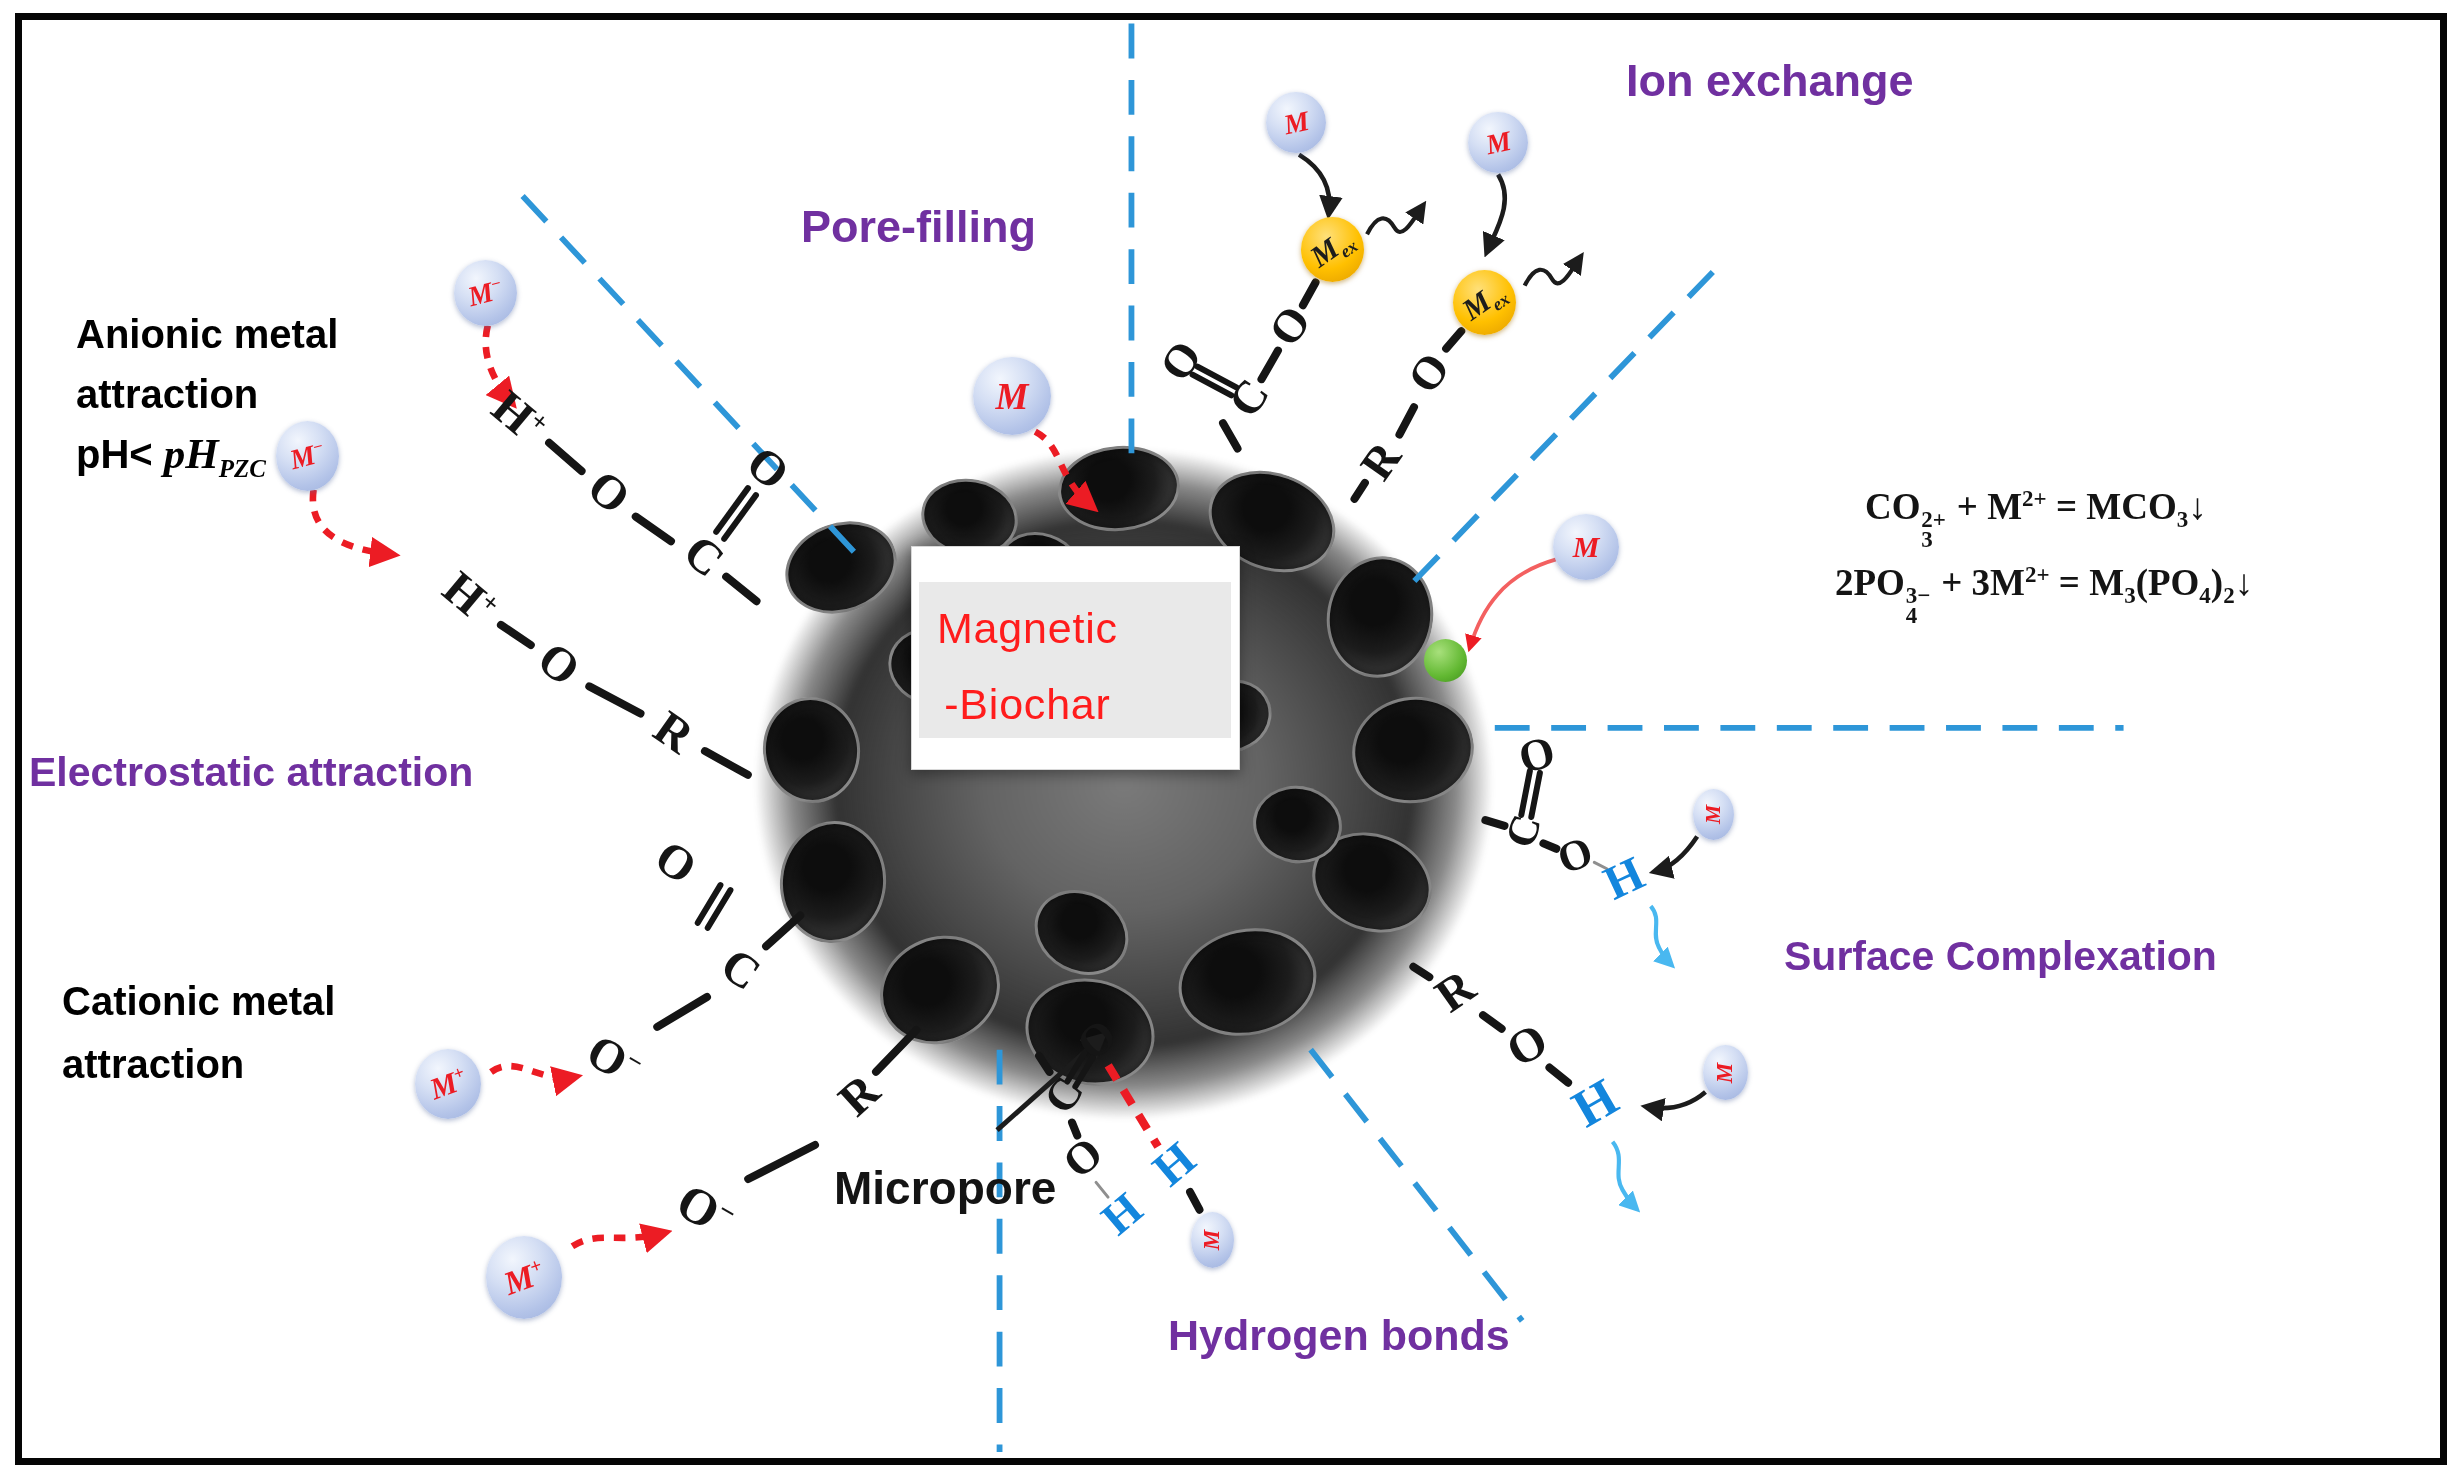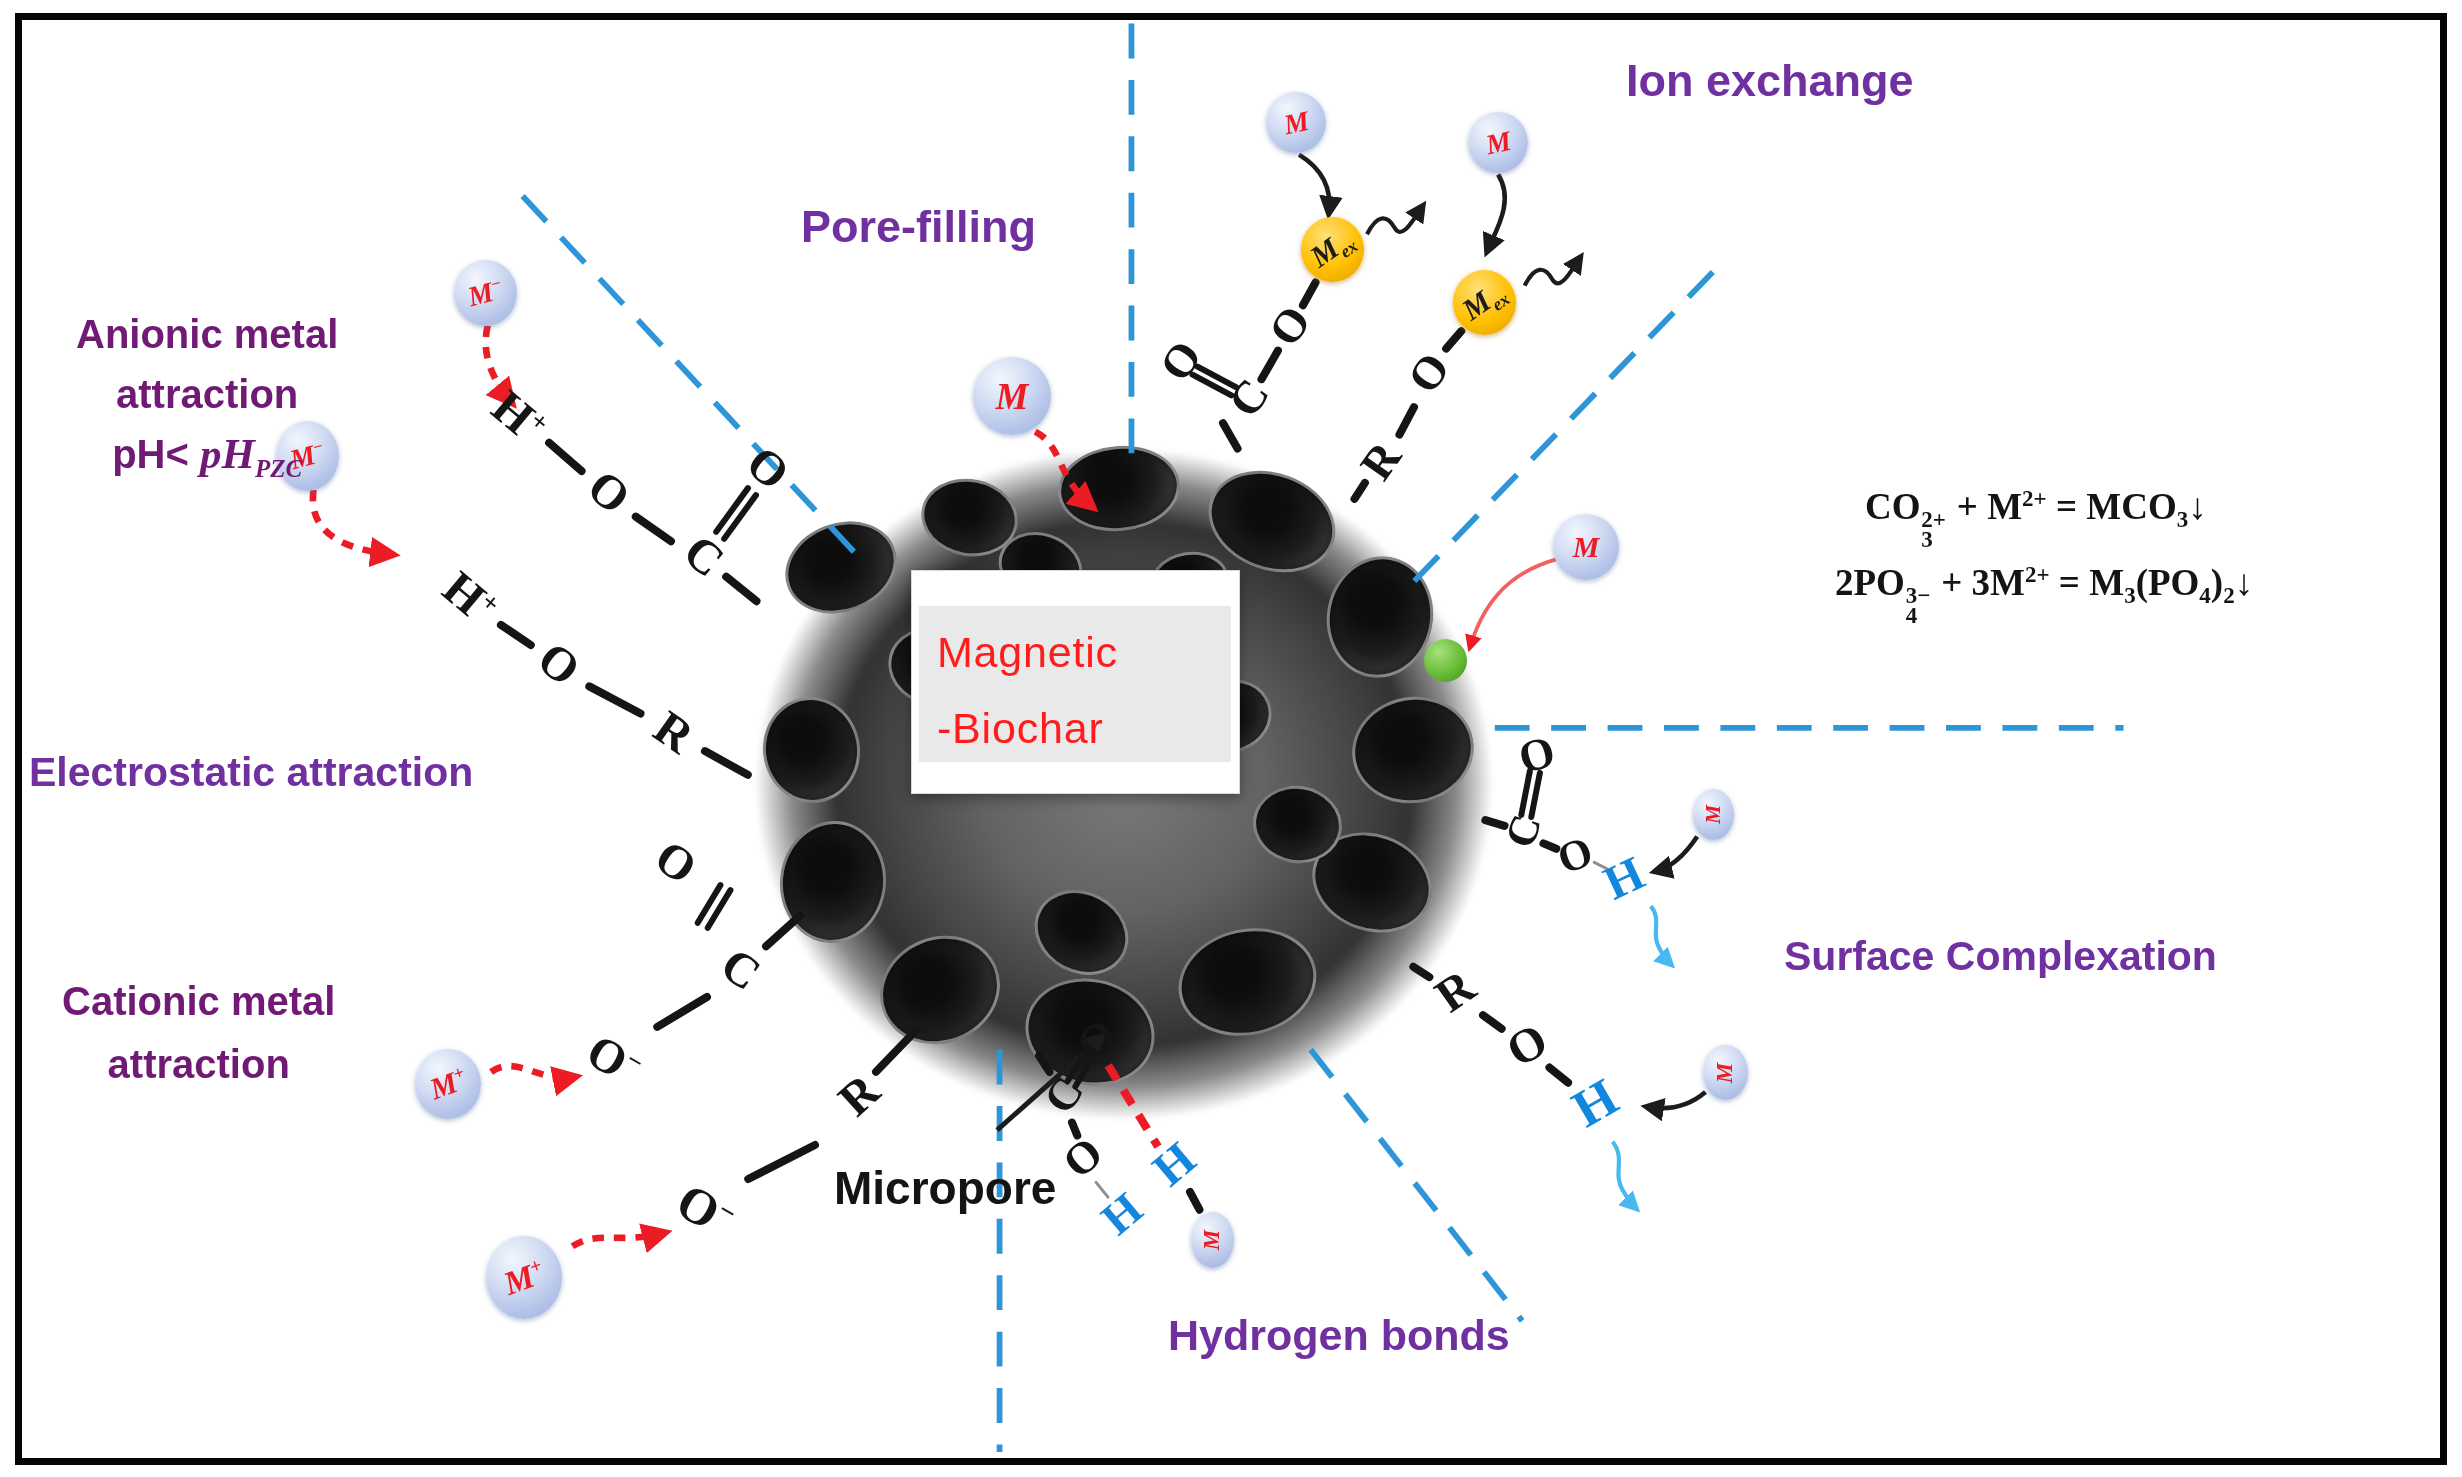--- a/index.html
+++ b/index.html
@@ -9,30 +9,30 @@
 
   
   #biochar{position:absolute;left:755px;top:448px;width:738px;height:672px;border-radius:50%;
     background:radial-gradient(closest-side,#7a7a7a 0%,#636363 38%,#474747 62%,rgba(42,42,42,.96) 78%,rgba(40,40,40,.55) 90%,rgba(40,40,40,0) 100%);
     filter:blur(2.5px);}
   .pore{position:absolute;border-radius:50%;
     background:radial-gradient(circle at 42% 38%,#0d0d0d 25%,#1c1c1c 55%,#3d3d3d 85%,#5a5a5a 100%);
     border:3.3px solid rgba(205,205,205,.55);box-shadow:0 0 8.3px rgba(0,0,0,.6) inset;}
 
   
-  #mbox{position:absolute;left:911px;top:570px;width:327px;height:222px;background:#ffffff;
-        border:0.8px solid #d8d8d8;box-shadow:0 4.1px 13.3px rgba(0,0,0,.38);}
+  #mbox{position:absolute;left:911px;top:546px;width:327px;height:222px;background:#ffffff;
+        border:0.8px solid #d8d8d8;box-shadow:0 4.1px 13.3px rgba(0,0,0,.38);text-align:center;}
   #mbox .panel{position:absolute;left:6.6px;top:35px;right:8.3px;bottom:31.5px;background:#e9e9e9;}
   #mbox .mtxt{position:absolute;left:25px;top:43px;font-size:43px;line-height:76px;font-weight:500;
         color:#ff1c1c;letter-spacing:0.8px;}
 
   
   .lbl{position:absolute;font-weight:bold;white-space:nowrap;}
   .purple{color:#7030a0;}
-  .blue-txt{color:#701a75;text-align:center;}
+  .blue-txt{color:#000000;}
   .blk{color:#141414;}
   #lbl-ion{left:1626px;top:55px;font-size:45px;}
   #lbl-pore{left:801px;top:201px;font-size:45px;}
   #lbl-copre{left:1730px;top:357px;font-size:45px;}
   #lbl-electro{left:29px;top:749px;font-size:41px;}
   #lbl-surface{left:1784px;top:933px;font-size:41px;}
   #lbl-hbonds{left:1168px;top:1311px;font-size:43px;}
   #lbl-micro{left:834px;top:1161px;font-size:46px;}
   .attr-block{position:absolute;font-size:40px;font-weight:bold;line-height:60px;}
   #anionic{left:76px;top:304px;}

